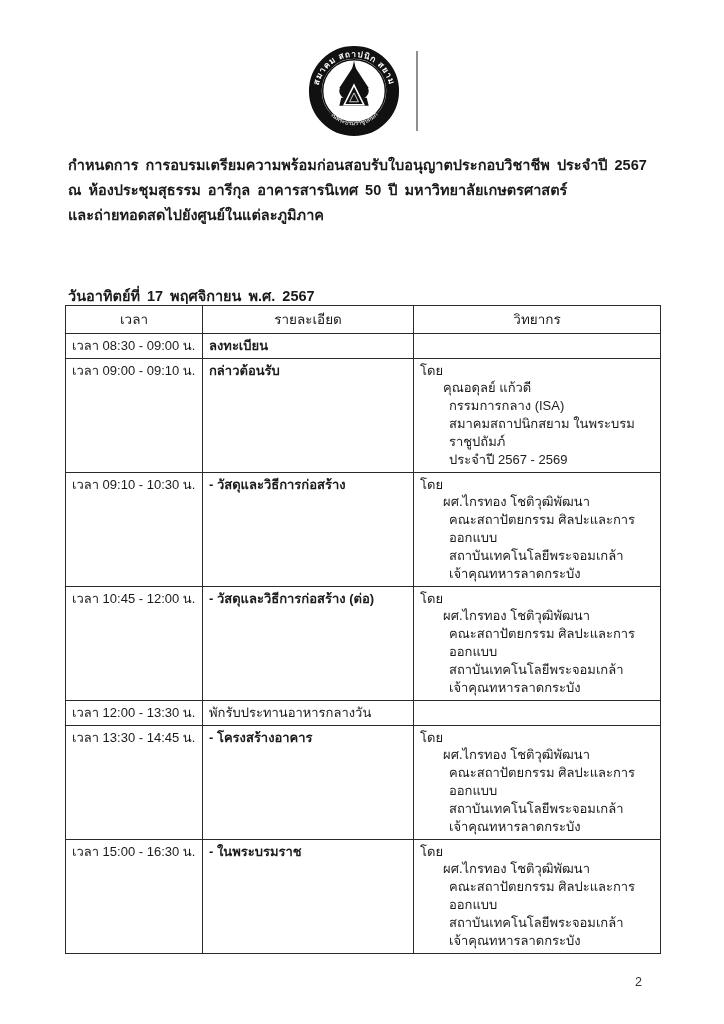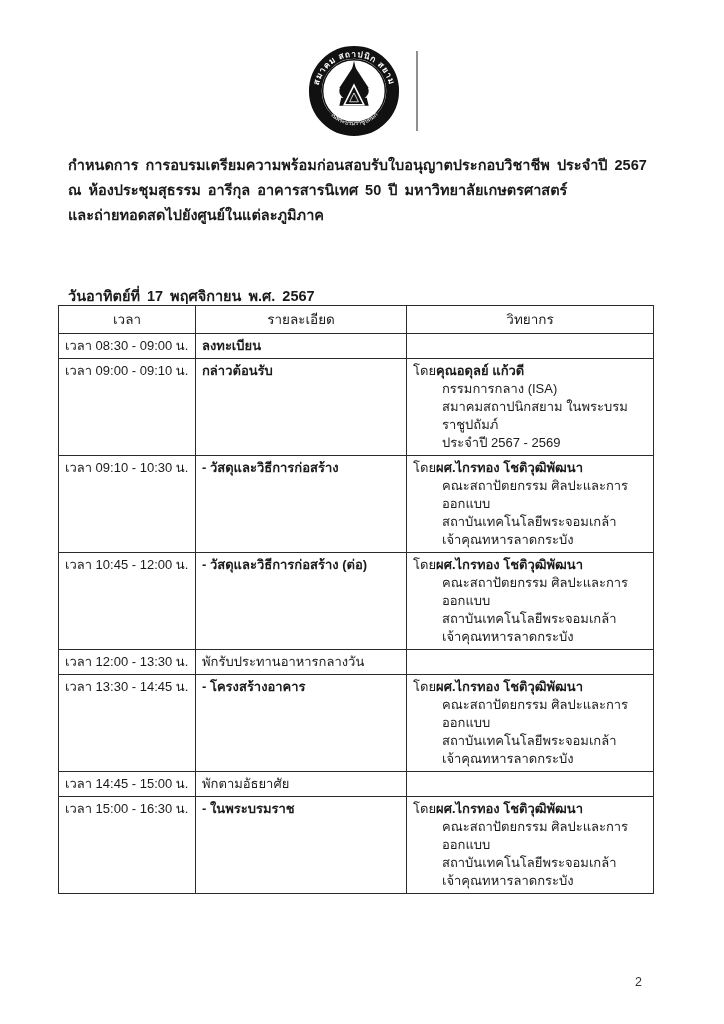--- a/index.html
+++ b/index.html
@@ -30,41 +30,41 @@
     position:absolute; top:153px; left:68px; right:56px;
     font-size:14.5px; font-weight:bold; line-height:25px;
     word-spacing:3px;
   }
   .section-title {
     position:absolute; top:263px; left:68px;
     font-size:14.5px; font-weight:bold; word-spacing:3px;margin-top:21px;
   }
   
   table.schedule {
-    position:absolute; top:305px; left:58px;
+    position:absolute; top:305px; left:65px;
     width:595px;
     border-collapse:collapse; table-layout:fixed;
     font-size:13px; line-height:18px;
   }
   .schedule th, .schedule td {
     border:1px solid #2b2b2b;
     vertical-align:top;
     padding:3px 6px;
   }
   .schedule th {
     font-weight:normal; text-align:center; vertical-align:middle;
     height:28px; font-size:13.5px; padding:2px 4px;
   }
   .col-time    { width:137px; }
   .col-detail  { width:211px; }
   .col-speaker { width:247px; }
   .c-time   { padding-left:8px; white-space:nowrap; }
   .c-detail.bold { font-weight:bold; }
   .sp-line1 { display:flex; }
-  .sp-name  { font-weight:bold; }
+  .sp-name  { font-weight:normal;margin-top:17px; }
   .sp-sub   { padding-left:29px; }
   
   .page-number {
     position:absolute; top:975px; right:82px;
     font-size:12.5px; color:#333333;
   }
 </style>
 </head>
 <body>
 
@@ -175,25 +175,20 @@
           <div class="sp-line1">
             <span class="by">โดย</span>
             <span class="sp-name">ผศ.ไกรทอง โชติวุฒิพัฒนา</span>
           </div>
           <div class="sp-sub">คณะสถาปัตยกรรม ศิลปะและการออกแบบ</div>
           <div class="sp-sub">สถาบันเทคโนโลยีพระจอมเกล้า</div>
           <div class="sp-sub">เจ้าคุณทหารลาดกระบัง</div>
         </td>
       </tr>
       <tr>
-        <td class="c-time">เวลา 14:45 - 15:00 น.</td>
-        <td class="c-detail">พักตามอัธยาศัย</td>
-        <td class="c-speaker"></td>
-      </tr>
-      <tr>
         <td class="c-time">เวลา 15:00 - 16:30 น.</td>
         <td class="c-detail bold">- ในพระบรมราช</td>
         <td class="c-speaker">
           <div class="sp-line1">
             <span class="by">โดย</span>
             <span class="sp-name">ผศ.ไกรทอง โชติวุฒิพัฒนา</span>
           </div>
           <div class="sp-sub">คณะสถาปัตยกรรม ศิลปะและการออกแบบ</div>
           <div class="sp-sub">สถาบันเทคโนโลยีพระจอมเกล้า</div>
           <div class="sp-sub">เจ้าคุณทหารลาดกระบัง</div>

